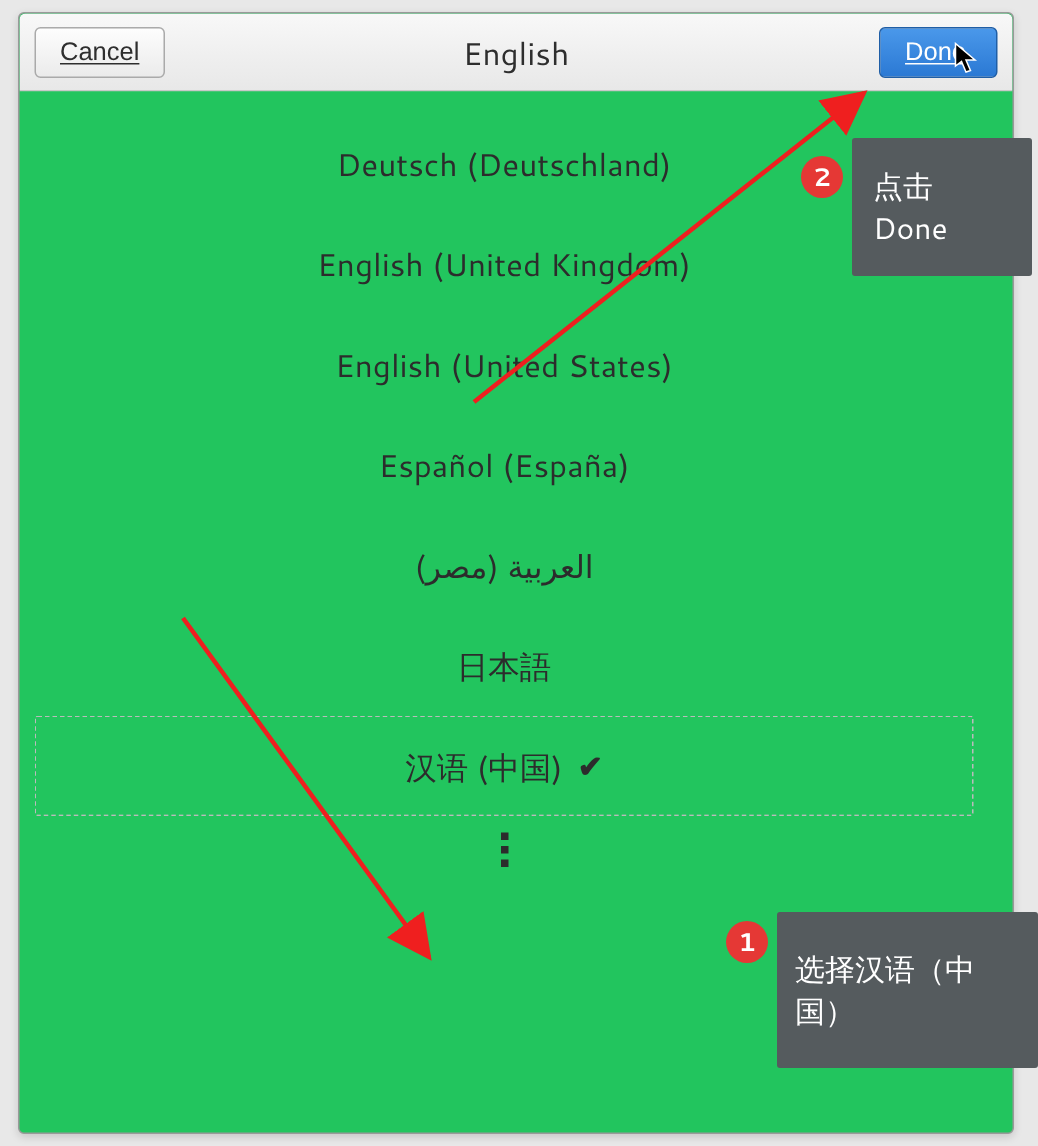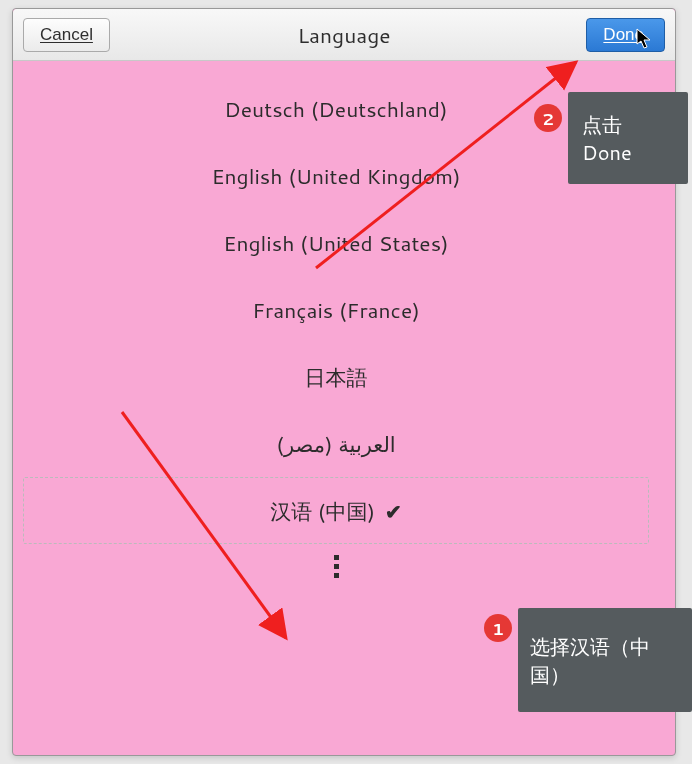--- a/index.html
+++ b/index.html
@@ -10,21 +10,21 @@
       height: 764px;
       overflow: hidden;
       position: relative;
     }
     .dialog {
       position: absolute;
       left: 12px;
       top: 8px;
       width: 664px;
       height: 748px;
-      background: #f9a8d4;
+      background: #22c55e;
       border: 1px solid #999;
       border-radius: 4px;
       box-shadow: 0 2px 6px rgba(0,0,0,0.15);
       display: flex;
       flex-direction: column;
     }
     .titlebar {
       height: 52px;
       background: linear-gradient(to bottom, #f8f8f8, #e8e8e8);
       border-bottom: 1px solid #c8c8c8;
@@ -142,42 +142,42 @@
       font-size: 20px;
       color: #000;
     }
   </style>
 </head>
 <body>
 
 <div class="dialog">
   <div class="titlebar">
     <button class="btn cancel">Cancel</button>
-    <div class="title">Language</div>
+    <div class="title">English</div>
     <button class="btn done">Done</button>
   </div>
   <div class="list-wrap">
     <div class="list" id="lang-list">
         <div class="list-item">
           <span>Deutsch (Deutschland)</span>
         </div>
         <div class="list-item">
           <span>English (United Kingdom)</span>
         </div>
         <div class="list-item">
           <span>English (United States)</span>
         </div>
         <div class="list-item">
-          <span>Français (France)</span>
+          <span>Español (España)</span>
+        </div>
+        <div class="list-item">
+          <span>العربية (مصر)</span>
         </div>
         <div class="list-item">
           <span>日本語</span>
-        </div>
-        <div class="list-item">
-          <span>العربية (مصر)</span>
         </div>
         <div class="list-item selected">
           <span>汉语 (中国)</span>
           <span class="check">✔</span>
         </div>
       </div>
     <div class="more-row">
       <div class="more-dots">
         <span></span>
           <span></span>

